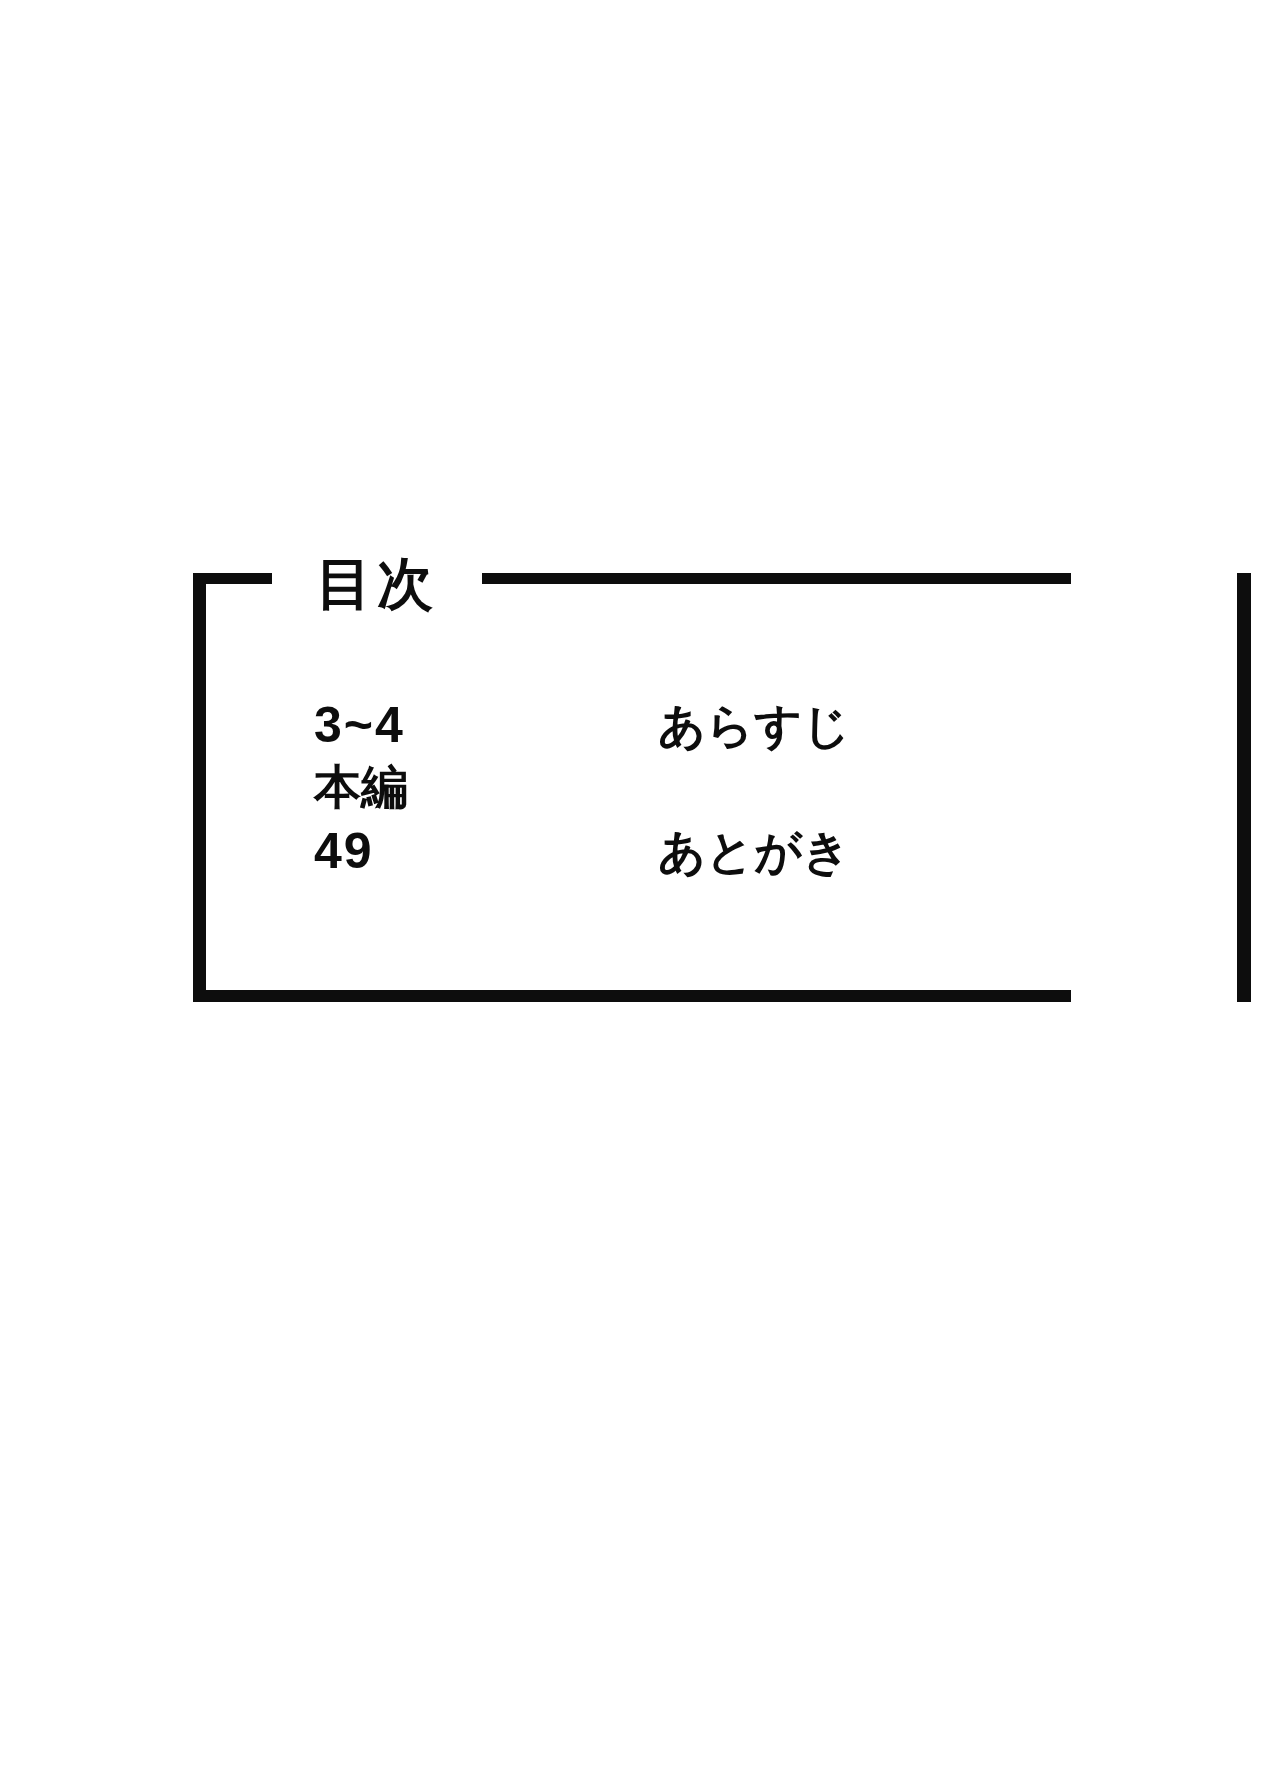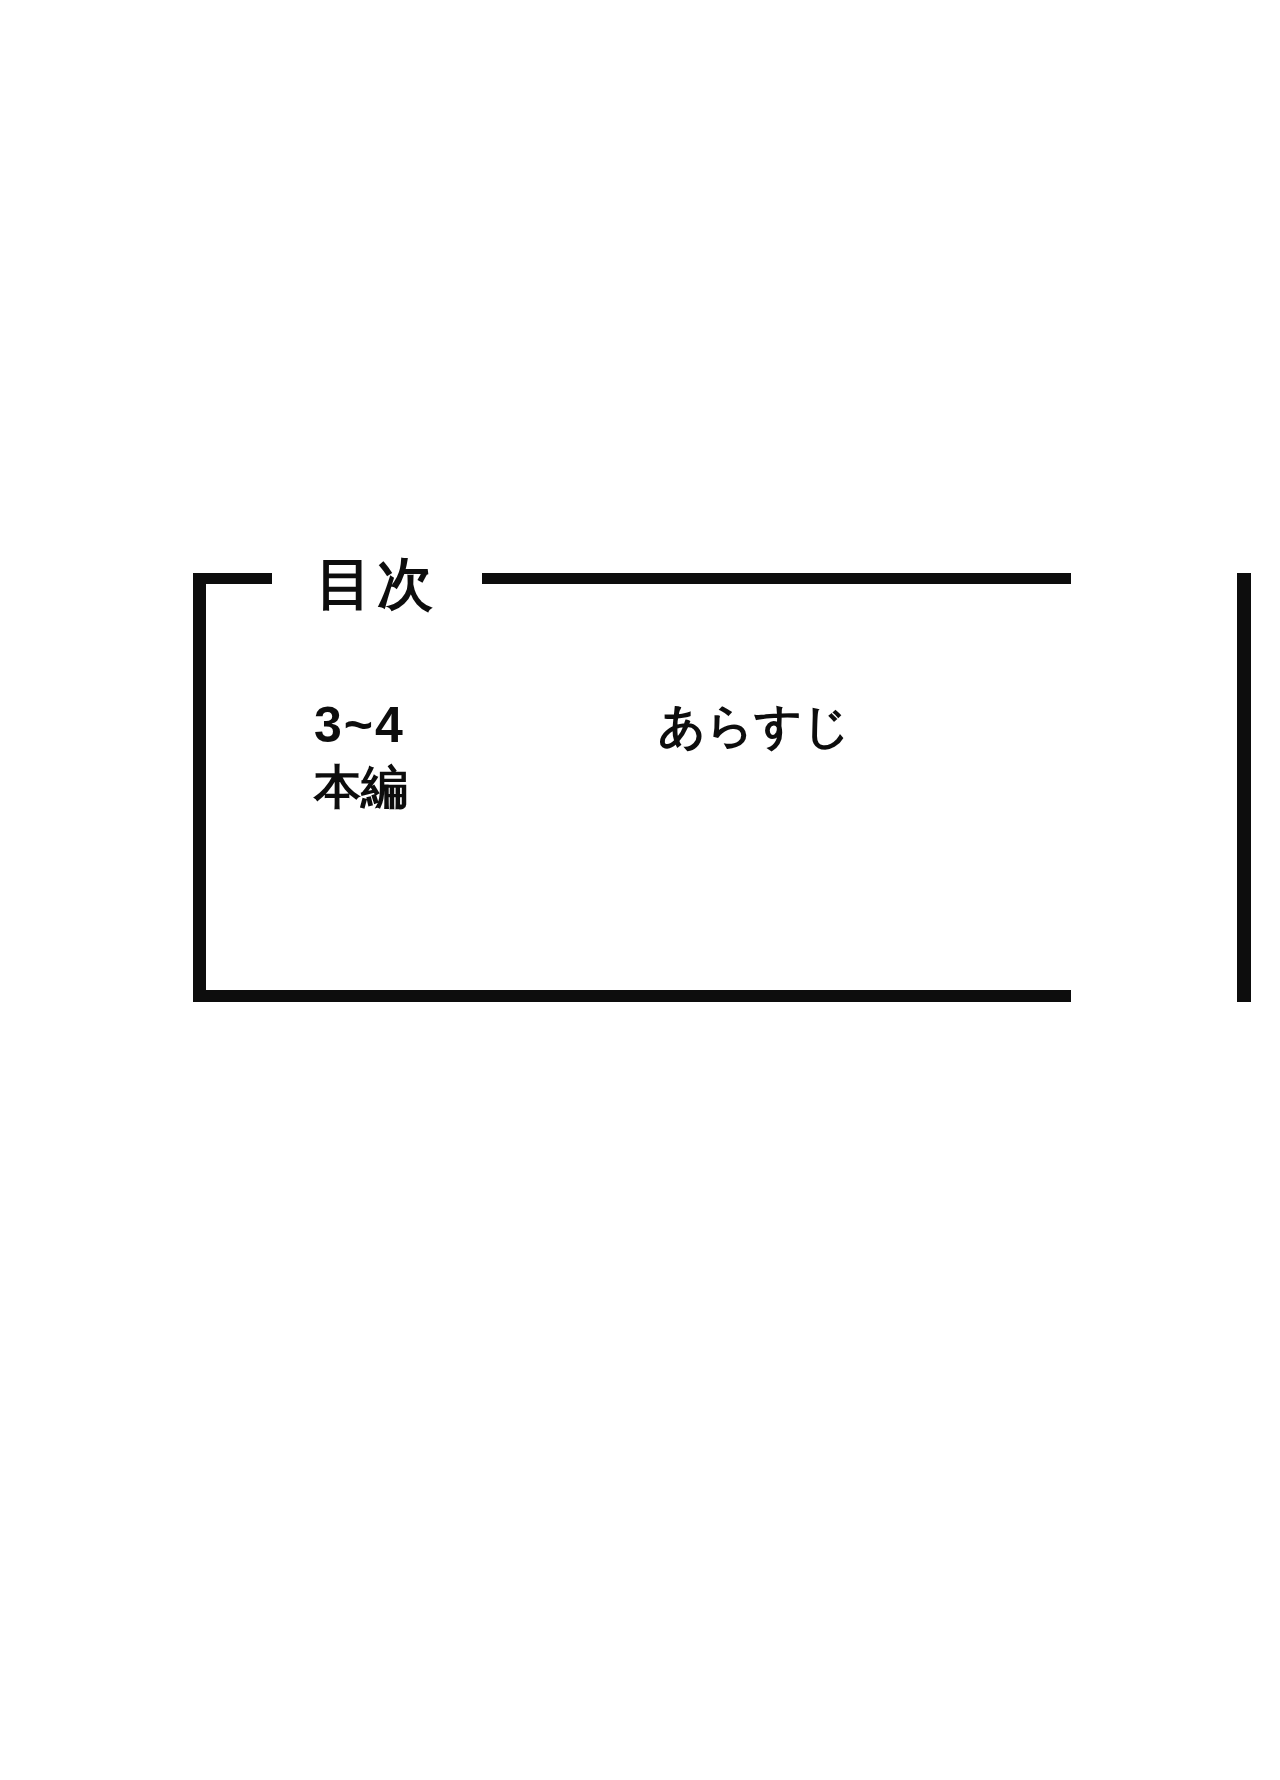--- a/index.html
+++ b/index.html
@@ -86,15 +86,19 @@
     <h1 class="toc-title">目次</h1>
 
     <div class="toc-rows">
       <div class="toc-row">
         <span class="pages">3~4</span>
         <span class="label">あらすじ</span>
       </div>
       <div class="toc-row">
         <span class="label">本編</span>
       </div>
+      <div class="toc-row">
+        <span class="pages">49</span>
+        <span class="label">あとがき</span>
+      </div>
     </div>
   </div>
 </div>
 
 </body></html>

